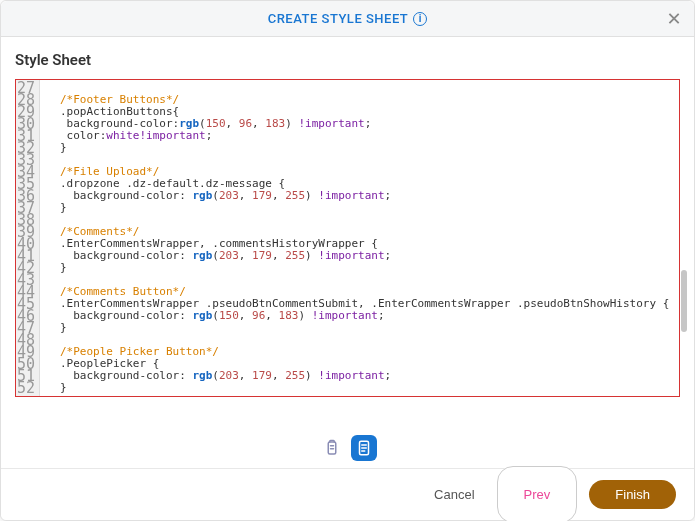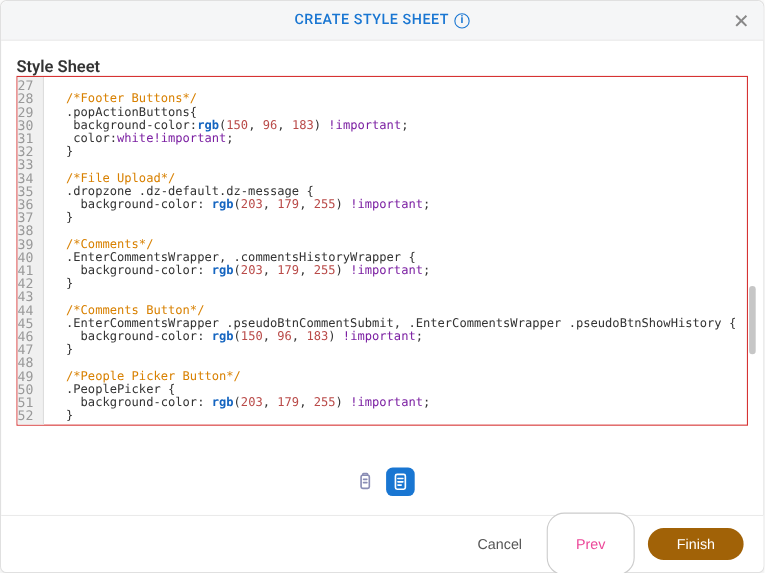--- a/index.html
+++ b/index.html
@@ -3,24 +3,24 @@
 <meta charset="utf-8">
 <style>
 * { box-sizing: border-box; margin: 0; padding: 0; }
 body { font-family: -apple-system, BlinkMacSystemFont, "Segoe UI", Roboto, Arial, sans-serif; background: #fff; width: 695px; height: 521px; overflow: hidden; position: relative; }
 .modal { width: 695px; height: 521px; background: #fff; border-radius: 6px; box-shadow: 0 2px 10px rgba(0,0,0,0.1); display: flex; flex-direction: column; border: 1px solid #e0e0e0; }
 .header { height: 36px; background: #f5f6f7; border-bottom: 1px solid #e0e0e0; display: flex; align-items: center; justify-content: center; position: relative; border-radius: 6px 6px 0 0; }
 .header-title { color: #1976d2; font-size: 13px; font-weight: 500; letter-spacing: 0.5px; display: flex; align-items: center; gap: 5px; }
 .info-icon { width: 14px; height: 14px; border: 1.5px solid #1976d2; border-radius: 50%; display: inline-flex; align-items: center; justify-content: center; font-size: 10px; font-weight: bold; color: #1976d2; font-style: normal; }
 .close-btn { position: absolute; right: 10px; top: 8px; width: 20px; height: 20px; color: #888; font-size: 18px; line-height: 1; cursor: pointer; background: none; border: none; }
 .body { flex: 1; padding: 14px 14px 0 14px; display: flex; flex-direction: column; overflow: hidden; }
-.section-title { font-size: 15px; font-weight: 600; color: #333; }
+.section-title { font-size: 15px; font-weight: 600; color: #333; margin-bottom: 10px; }
 .editor-wrap { border: 1px solid #d63333; display: flex; flex: 0 0 auto; height: 318px; position: relative; background: #fff; }
 .scrollbar-thumb { position: absolute; right: -8px; top: 190px; width: 6px; height: 62px; background: #c6c6c6; border-radius: 3px; }
-.gutter { background: #f0f0f0; width: 24px; padding: 2px 4px 2px 0; font-family: Menlo, Consolas, monospace; font-size: 12px; line-height: 12px; color: #999; border-right: 1px solid #ddd; flex-shrink: 0; user-select: none; }
+.gutter { background: #f0f0f0; width: 24px; text-align: right; padding: 2px 4px 2px 0; font-family: Menlo, Consolas, monospace; font-size: 15px; line-height: 12px; color: #999; border-right: 1px solid #ddd; flex-shrink: 0; user-select: none; }
 .code { flex: 1; padding: 2px 20px; font-family: Menlo, Consolas, monospace; font-size: 11px; line-height: 12px; white-space: pre; overflow: hidden; color: #333; }
 .c-comment { color: #d88000; }
 .c-sel { color: #333; }
 .c-func { color: #1565c0; font-weight: bold; }
 .c-num { color: #b94a48; }
 .c-imp { color: #7b1fa2; }
 .c-wh { color: #7b1fa2; }
 .toolbar { display: flex; justify-content: center; align-items: center; gap: 6px; padding: 38px 0 10px 0; }
 .tool-btn { width: 26px; height: 26px; border-radius: 6px; display: flex; align-items: center; justify-content: center; cursor: pointer; }
 .tool-btn.secondary { background: transparent; color: #7a7fb8; }

